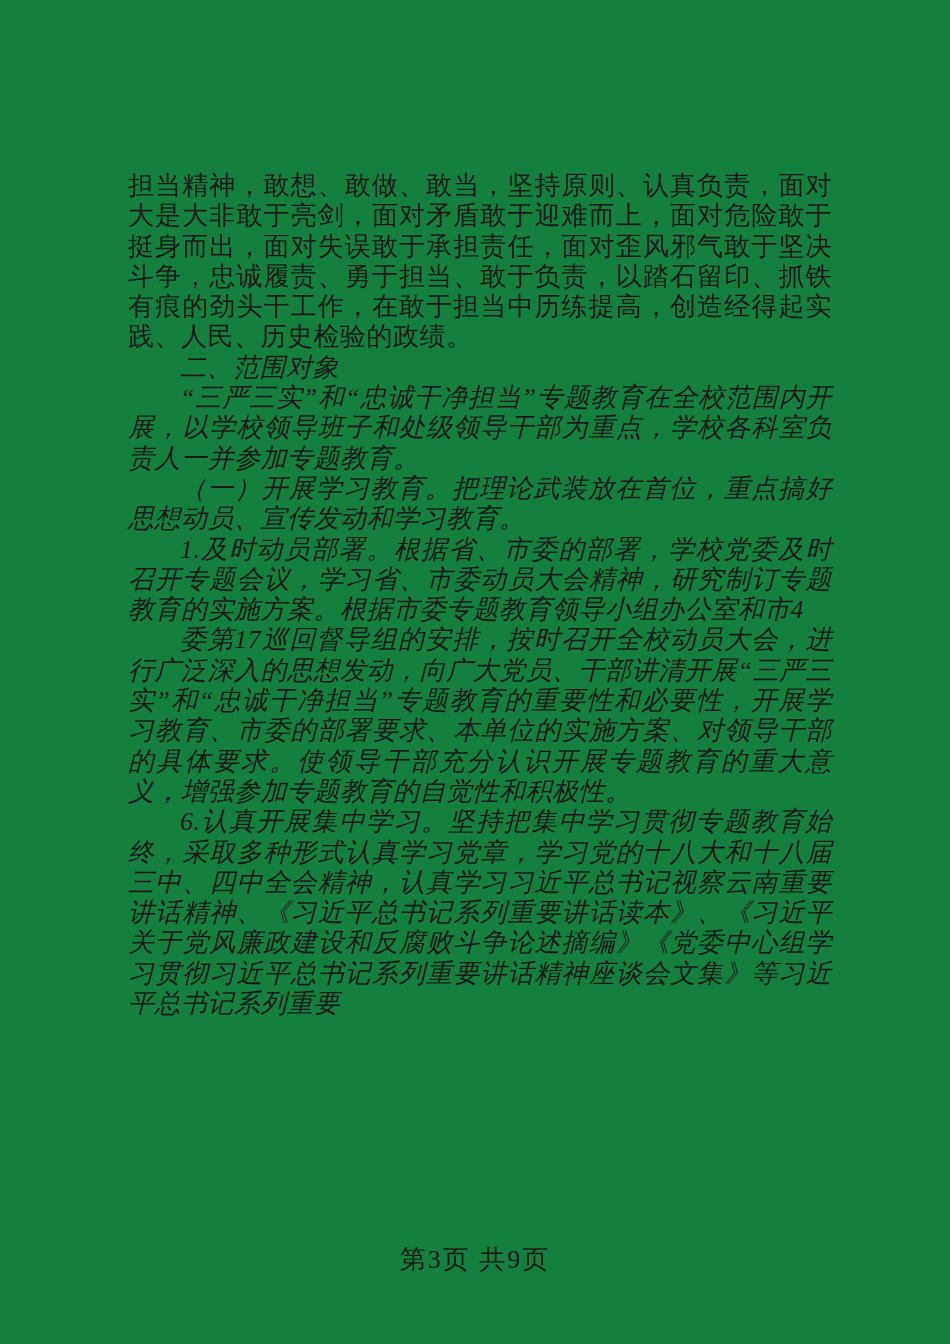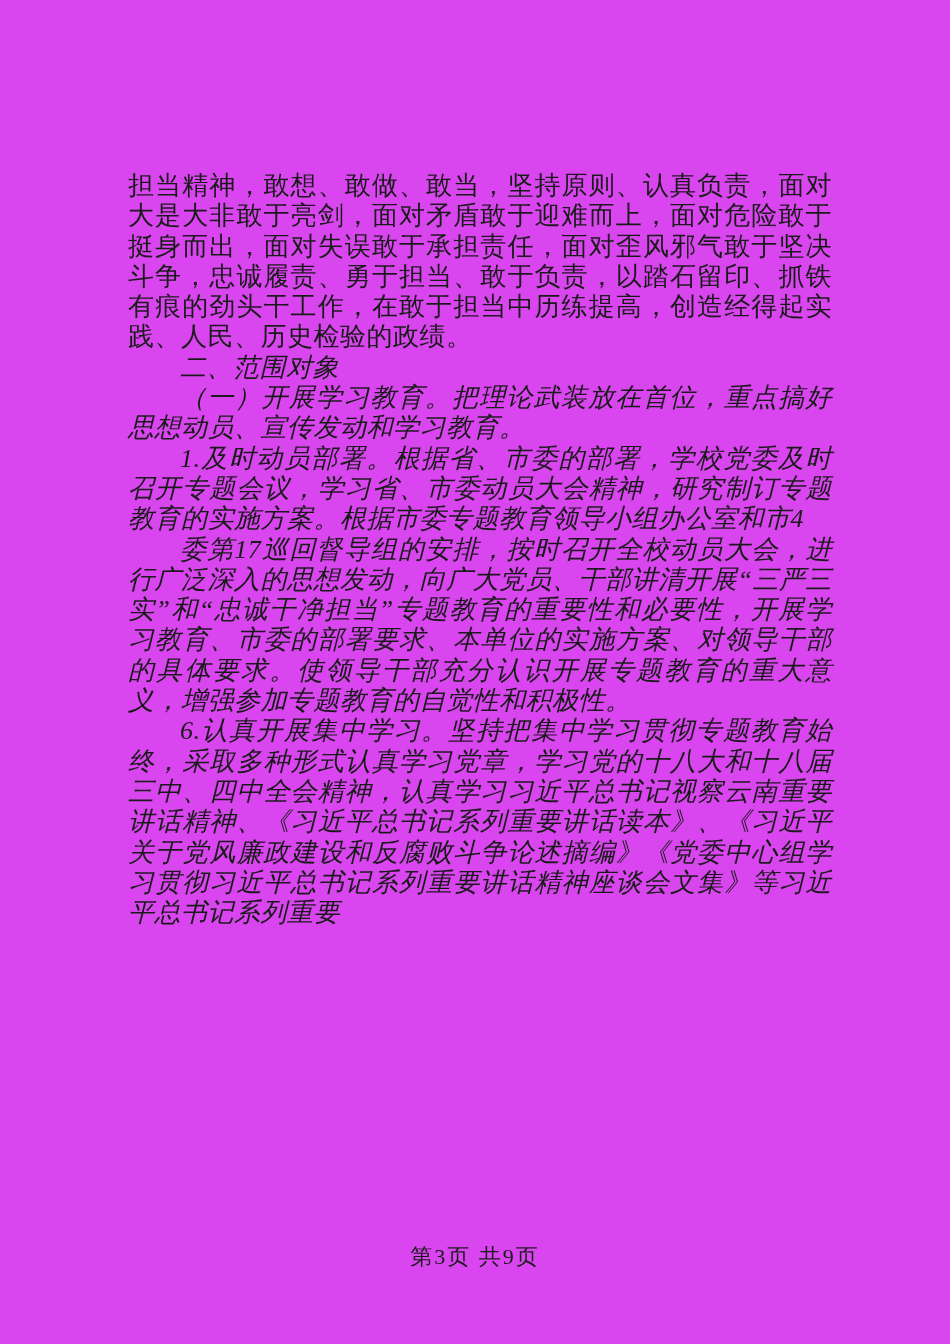--- a/index.html
+++ b/index.html
@@ -4,21 +4,21 @@
 <style>
   html, body {
     margin: 0;
     padding: 0;
     background: #ffffff;
   }
   .page {
     position: relative;
     width: 950px;
     height: 1344px;
-    background: #d946ef;
+    background: #15803d;
     overflow: hidden;
     font-family: "Liberation Serif", "DejaVu Serif", serif;
     color: #1a1a1a;
   }
   .content {
     position: absolute;
     left: 128px;
     top: 171px;
     width: 704px;
   }
@@ -34,31 +34,32 @@
   .para.indent {
     text-indent: 2em;
     font-style: italic;
   }
   .footer {
     position: absolute;
     left: 0;
     right: 0;
     top: 1242px;
     text-align: center;
-    font-size: 22px;
+    font-size: 26px;
     letter-spacing: 2px;
     color: #1a1a1a;
   }
 </style>
 </head>
 <body>
 
 <div class="page">
   <div class="content">
     <p class="para">担当精神，敢想、敢做、敢当，坚持原则、认真负责，面对大是大非敢于亮剑，面对矛盾敢于迎难而上，面对危险敢于挺身而出，面对失误敢于承担责任，面对歪风邪气敢于坚决斗争，忠诚履责、勇于担当、敢于负责，以踏石留印、抓铁有痕的劲头干工作，在敢于担当中历练提高，创造经得起实践、人民、历史检验的政绩。</p>
     <p class="para indent">二、范围对象</p>
+    <p class="para indent">“三严三实”和“忠诚干净担当”专题教育在全校范围内开展，以学校领导班子和处级领导干部为重点，学校各科室负责人一并参加专题教育。</p>
     <p class="para indent">（一）开展学习教育。把理论武装放在首位，重点搞好思想动员、宣传发动和学习教育。</p>
     <p class="para indent">1.及时动员部署。根据省、市委的部署，学校党委及时召开专题会议，学习省、市委动员大会精神，研究制订专题教育的实施方案。根据市委专题教育领导小组办公室和市4</p>
     <p class="para indent">委第17巡回督导组的安排，按时召开全校动员大会，进行广泛深入的思想发动，向广大党员、干部讲清开展“三严三实”和“忠诚干净担当”专题教育的重要性和必要性，开展学习教育、市委的部署要求、本单位的实施方案、对领导干部的具体要求。使领导干部充分认识开展专题教育的重大意义，增强参加专题教育的自觉性和积极性。</p>
     <p class="para indent">6.认真开展集中学习。坚持把集中学习贯彻专题教育始终，采取多种形式认真学习党章，学习党的十八大和十八届三中、四中全会精神，认真学习习近平总书记视察云南重要讲话精神、《习近平总书记系列重要讲话读本》、《习近平关于党风廉政建设和反腐败斗争论述摘编》《党委中心组学习贯彻习近平总书记系列重要讲话精神座谈会文集》等习近平总书记系列重要</p>
   </div>
   <div class="footer">第3页 共9页</div>
 </div>
 
 </body></html>

